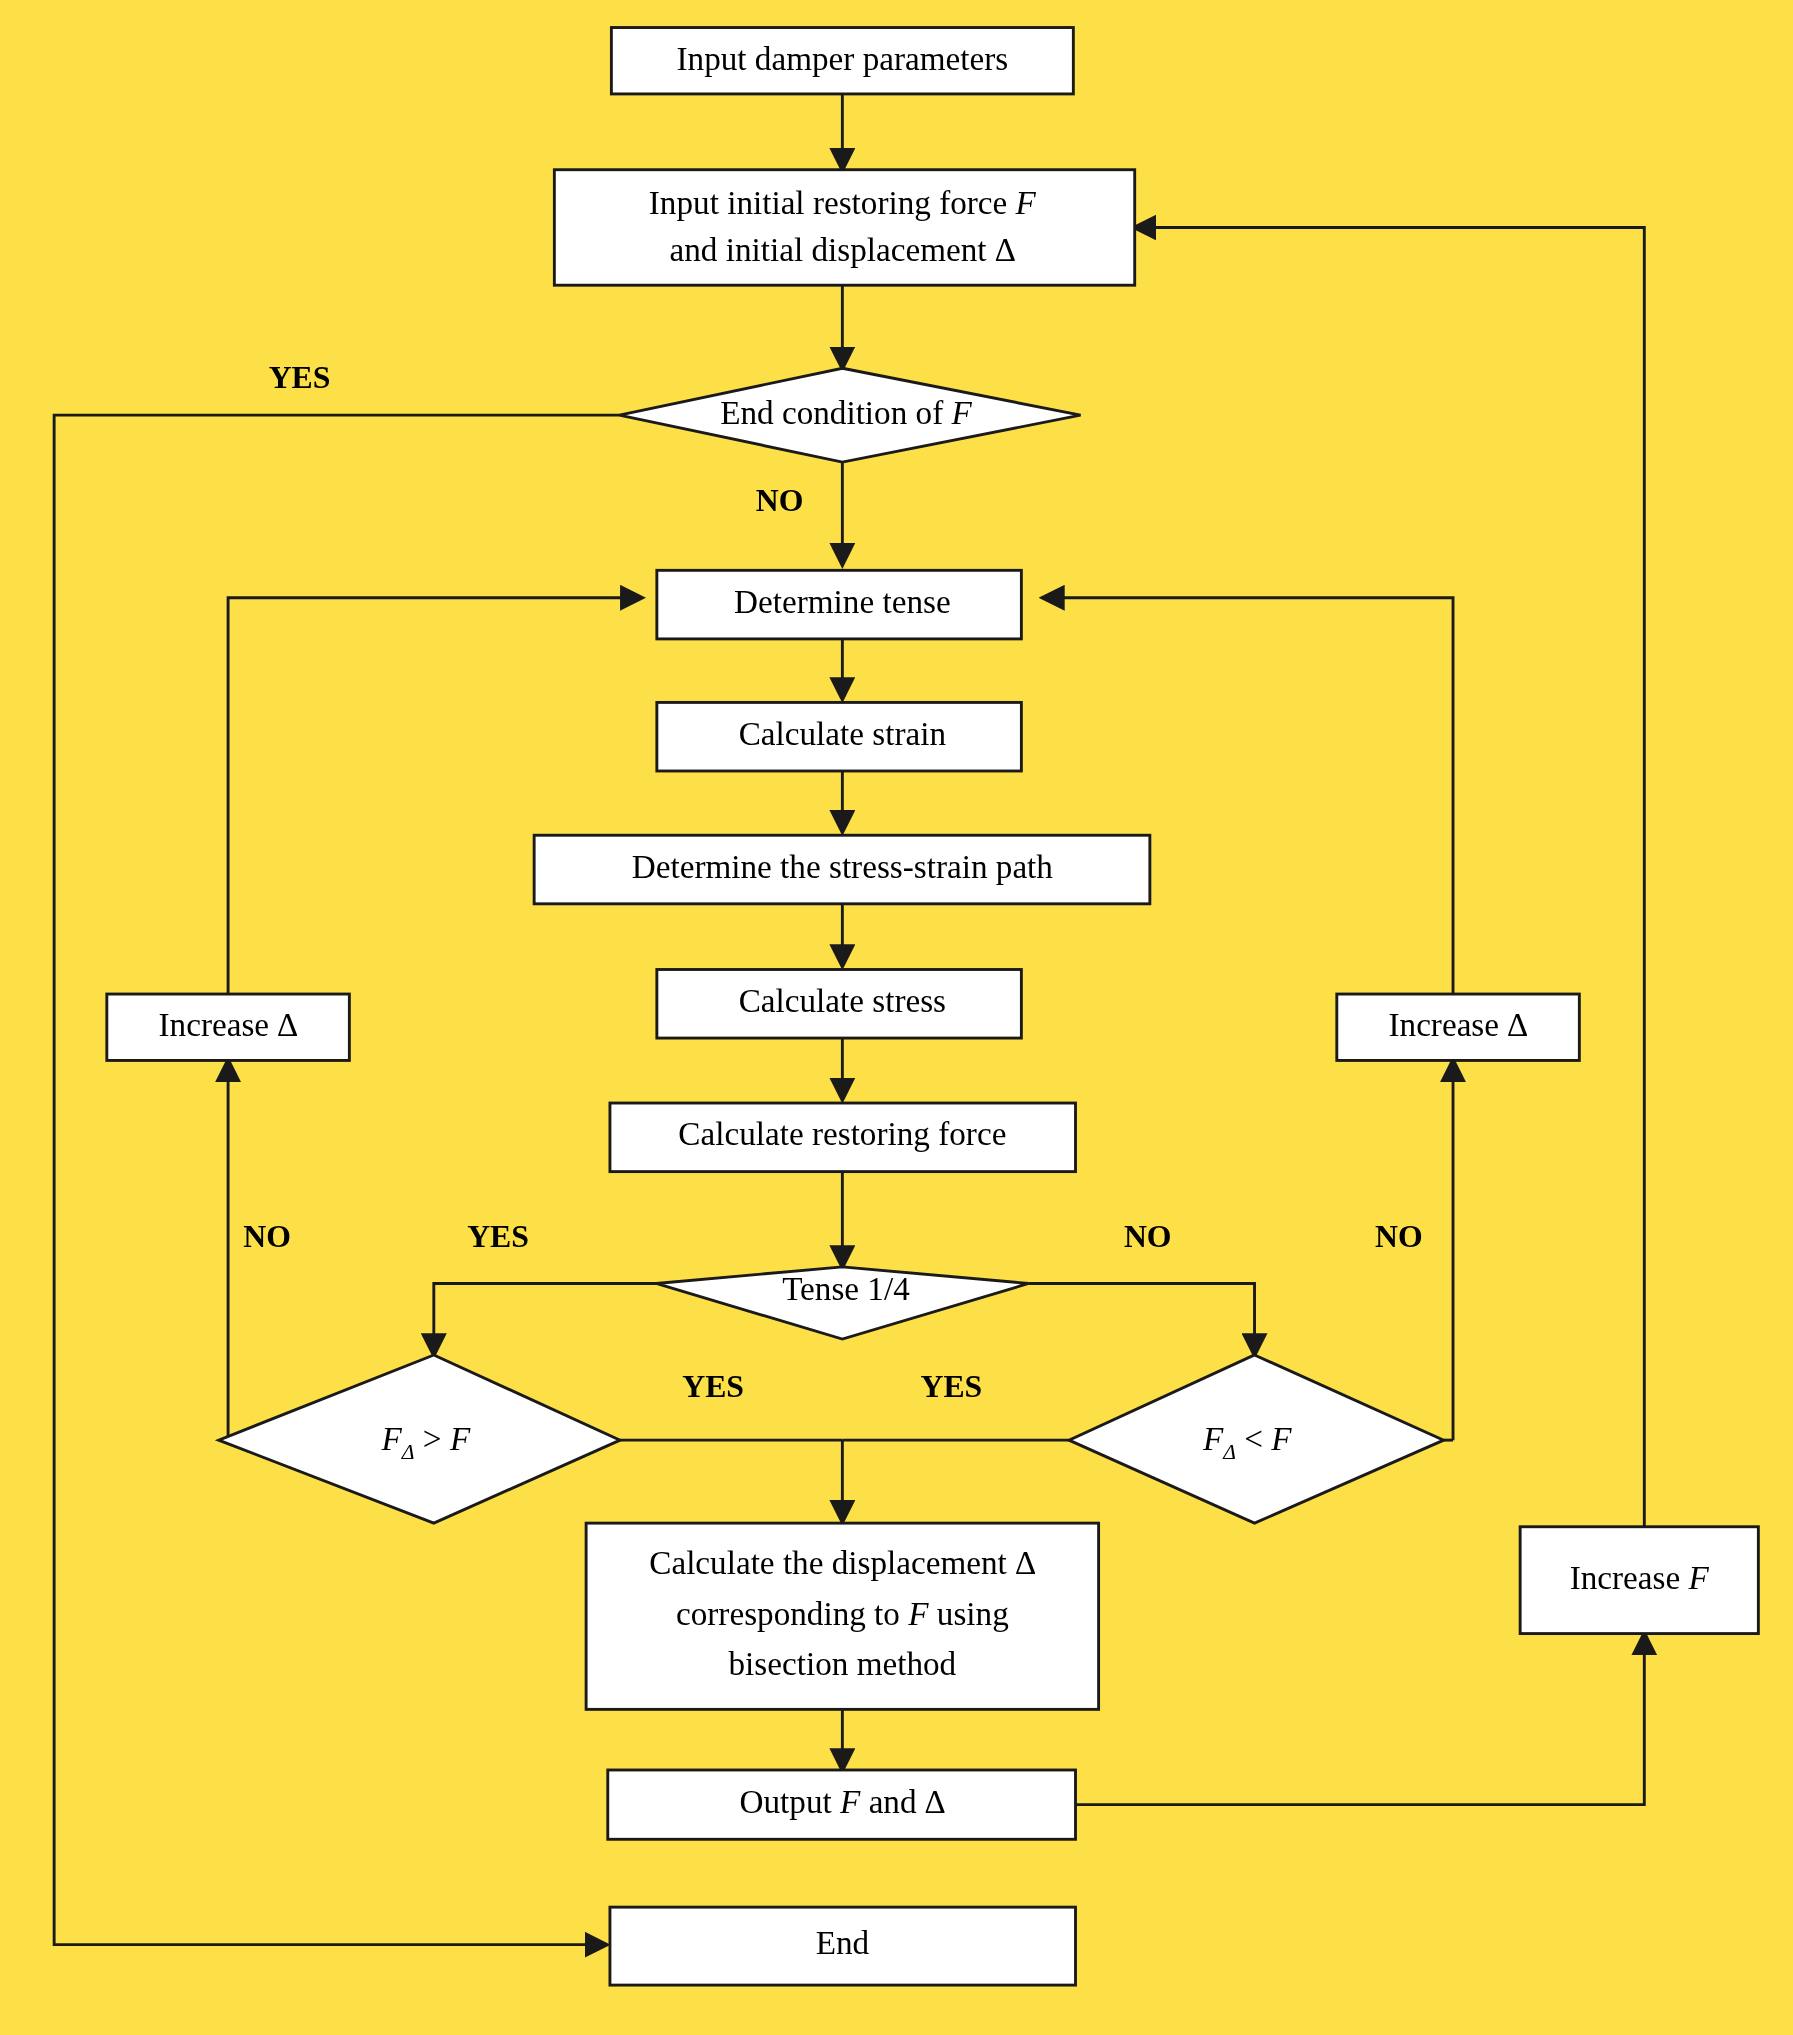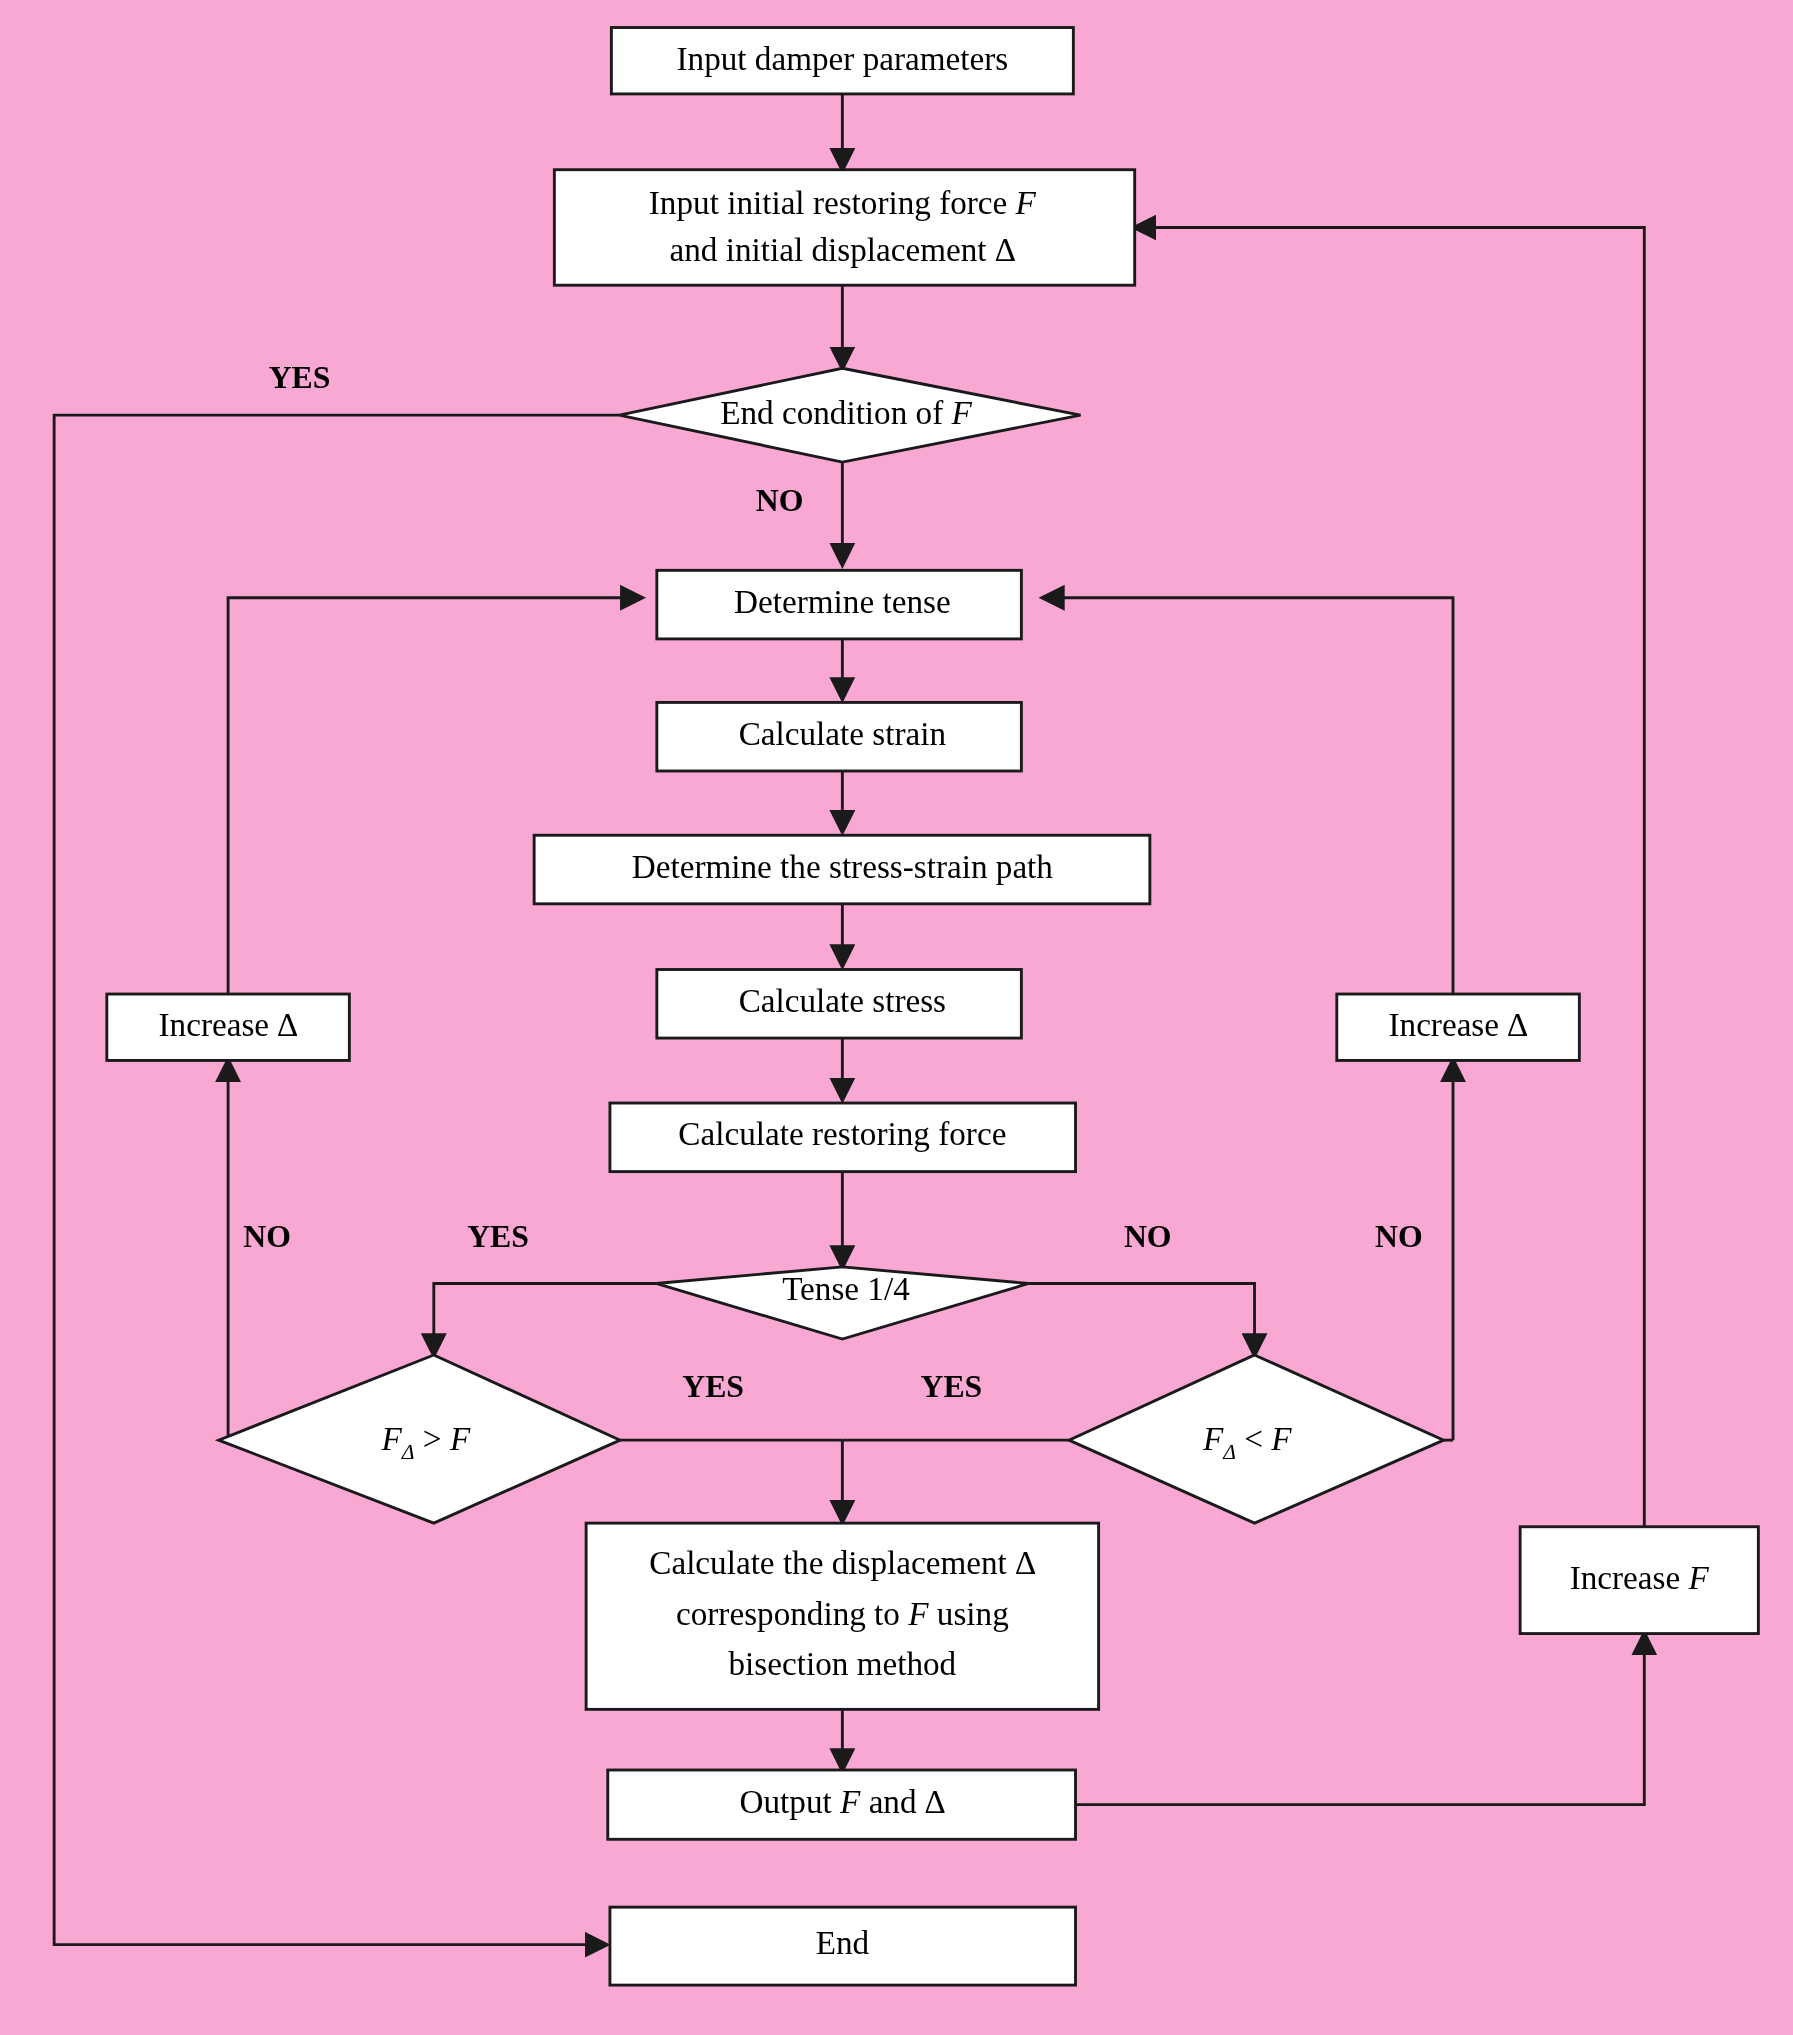--- a/index.html
+++ b/index.html
@@ -1,17 +1,17 @@
 <!DOCTYPE html>
 <html style="font-size:11.6px"><head>
 <meta charset="utf-8">
 <style>
   html,body{margin:0;padding:0;background:#ffffff;}
   body{font-family:"Liberation Serif", serif;}
-  #stage{position:relative;width:1793px;height:2035px;background:#f9a8d4;overflow:hidden;}
+  #stage{position:relative;width:1793px;height:2035px;background:#fde047;overflow:hidden;}
   svg#flow{position:absolute;left:0;top:0;width:1793px;height:2035px;}
   .node-text{
     font-family:"Liberation Serif", serif;
     font-size:46px;
     fill:#000;
     text-anchor:middle;
     dominant-baseline:middle;
   }
   .node-text tspan.it{font-style:italic;}
   .node-text tspan.sub{font-size:30px;font-style:italic;}

